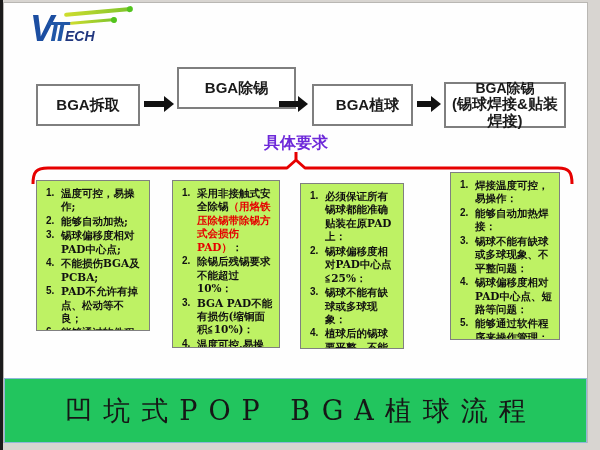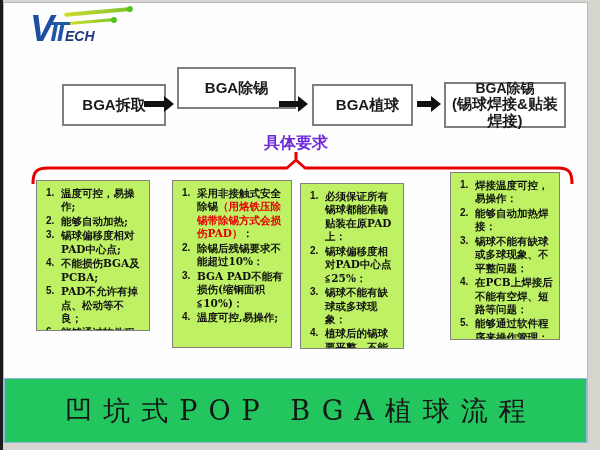--- a/index.html
+++ b/index.html
@@ -18,21 +18,21 @@
   .logo-ech { font-style:italic; font-weight:bold; font-size:14px; color:#21377f; margin-left:-2px; letter-spacing:0; }
   .gbar { position:absolute; border-radius:2px; background:linear-gradient(90deg,#cfdd2e,#7ec42c); transform:rotate(-5deg); }
   .gbar::after { content:""; position:absolute; right:-3px; top:-1.5px; width:6px; height:6px; border-radius:50%; background:#52c41d; }
   .gbar1 { left:34px; top:2px; width:66px; height:4px; }
   .gbar2 { left:40px; top:12px; width:44px; height:3px; }
 
   
   .flow-box { position:absolute; background:#fff; border:2px solid #7f7f7f;
               display:flex; flex-direction:column; align-items:center; justify-content:center;
               font-weight:bold; color:#1a1a1a; text-align:center; }
-  .fb1 { left:36px;  top:84px; width:104px; height:42px; font-size:15px;margin-left:26px; }
+  .fb1 { left:36px;  top:84px; width:104px; height:42px; font-size:15px; }
   .fb2 { left:177px; top:67px; width:119px;  height:42px; font-size:15px; }
   .fb3 { left:312px; top:84px; width:101px; height:42px; font-size:15px;padding-left:10px; }
   .fb4 { left:444px; top:82px; width:122px; height:46px; font-size:14px; line-height:1.1; }
   .fb4 .sub { font-size:15px; font-weight:bold; }
 
   .arrow { position:absolute; height:16px; }
   .arrow .shaft { position:absolute; left:0; top:5px; right:8px; height:6px; background:#111; }
   .arrow .head  { position:absolute; right:0; top:0; width:0; height:0;
                   border-left:10px solid #111; border-top:8px solid transparent; border-bottom:8px solid transparent; }
   .a1 { left:144px; top:96px; width:30px; }
@@ -40,21 +40,21 @@
   .a3 { left:417px; top:96px; width:24px; }
 
   
   .connector-label { position:absolute; left:231px; top:133px; width:130px; text-align:center;
                      font-family:"DejaVu Serif", serif; font-weight:bold; font-size:16px; color:#6d28d9; }
   .brace { position:absolute; left:30px; top:152px; width:545px; height:32px; }
 
   
   .req-box { position:absolute; background:#bef264; border:1px solid #808080; padding:6px 4px 4px 4px; overflow:hidden; }
   .rqA { left:36px;  top:180px; width:114px; height:151px; }
-  .rqB { left:172px; top:180px; width:120px; height:168px; }
+  .rqB { left:172px; top:180px; width:108px; height:168px; }
   .rqC { left:300px; top:183px; width:104px; height:166px; }
   .rqD { left:450px; top:172px; width:110px; height:168px; }
   .req-list { list-style:none; counter-reset: item; margin-left:20px; margin-right:2px; }
   .req-list li { position:relative; counter-increment:item; font-family:"DejaVu Serif", serif;
                  font-weight:bold; font-size:10.5px; line-height:1.28; color:#111; margin-bottom:1px; }
   .req-list li::before { content: counter(item) "."; position:absolute; left:-15px; top:0;
                          font-family:"Liberation Sans", sans-serif; font-weight:bold; font-size:10px; }
   .req-list .red { color:#e60000; }
 
   
@@ -134,21 +134,21 @@
         <li><span>锡球偏移度相对PAD中心点≦25%：</span></li>
         <li><span>锡球不能有缺球或多球现象：</span></li>
         <li><span>植球后的锡球要平整，不能有过高或过低（共面性）。</span></li>
       </ol>
     </div>
   <div class="req-box rqD">
       <ol class="req-list">
         <li><span>焊接温度可控，易操作：</span></li>
         <li><span>能够自动加热焊接：</span></li>
         <li><span>锡球不能有缺球或多球现象、不平整问题：</span></li>
-        <li><span>在PCB上焊接后不能有空焊、短路等问题：</span></li>
+        <li><span>锡球偏移度相对PAD中心点、短路等问题：</span></li>
         <li><span>能够通过软件程序来操作管理：</span></li>
       </ol>
     </div>
 
   <div class="banner">
     <div class="banner-title">凹坑式POP BGA植球流程</div>
   </div>
 </div>
 
 </body></html>

